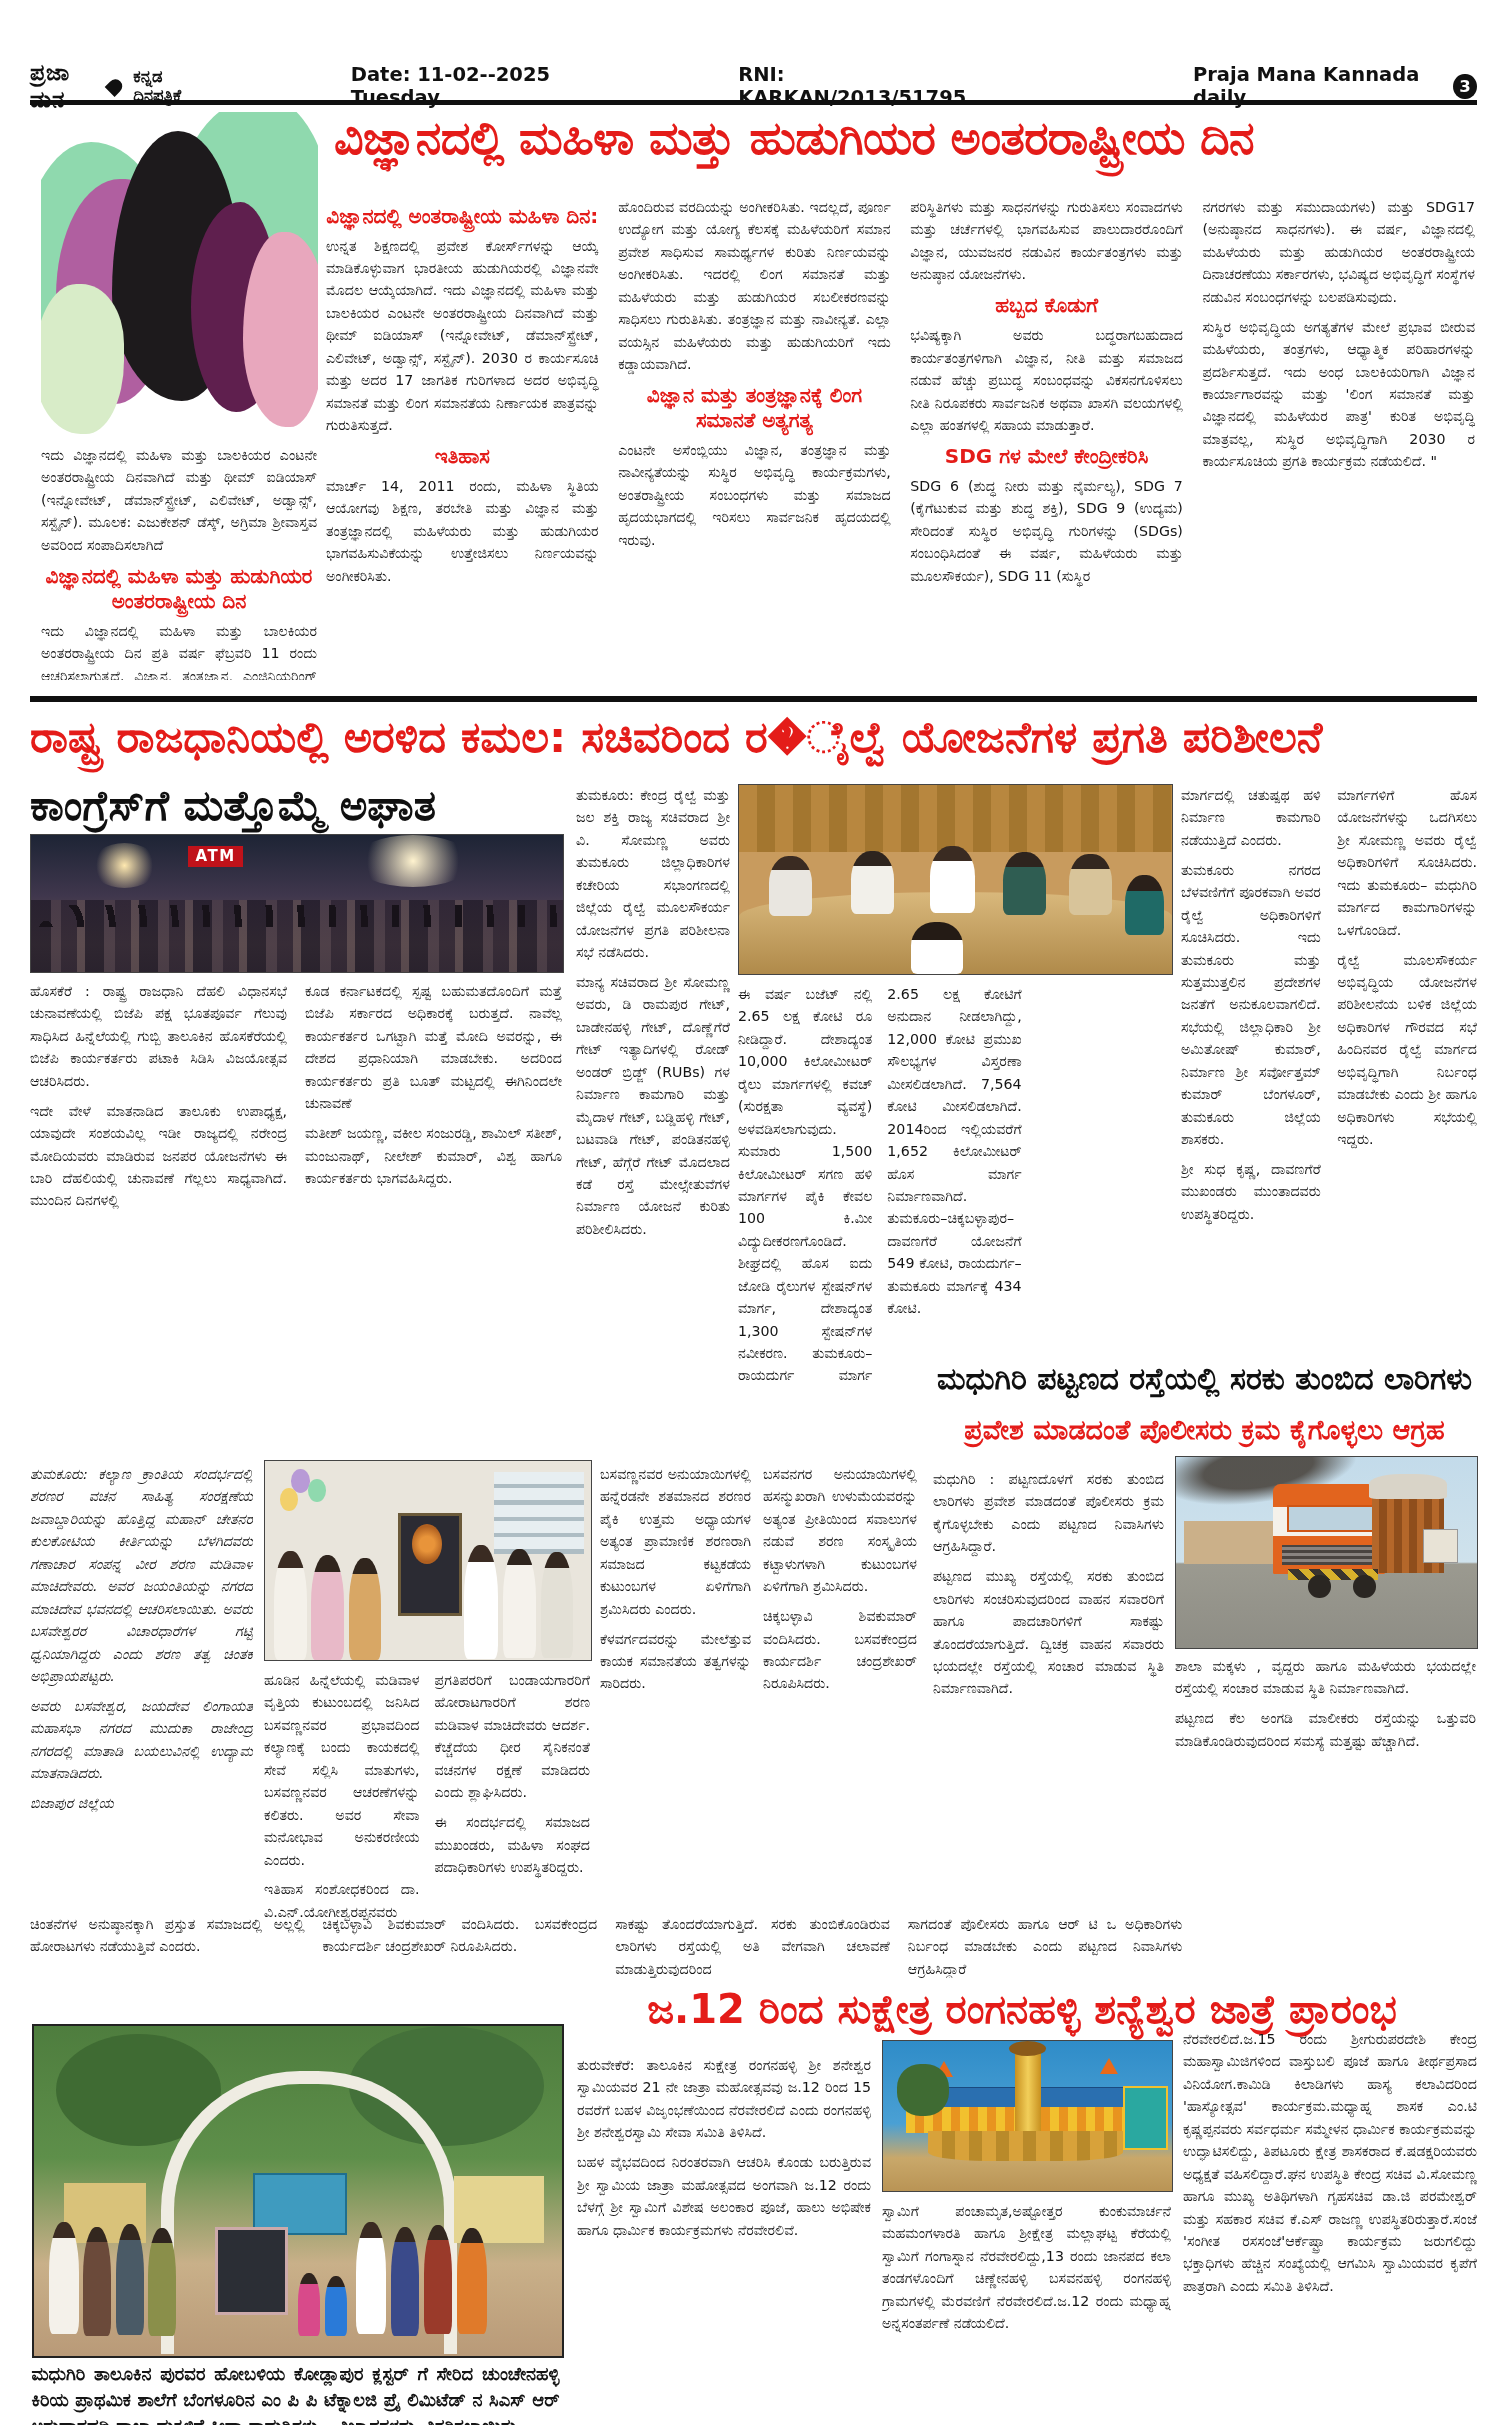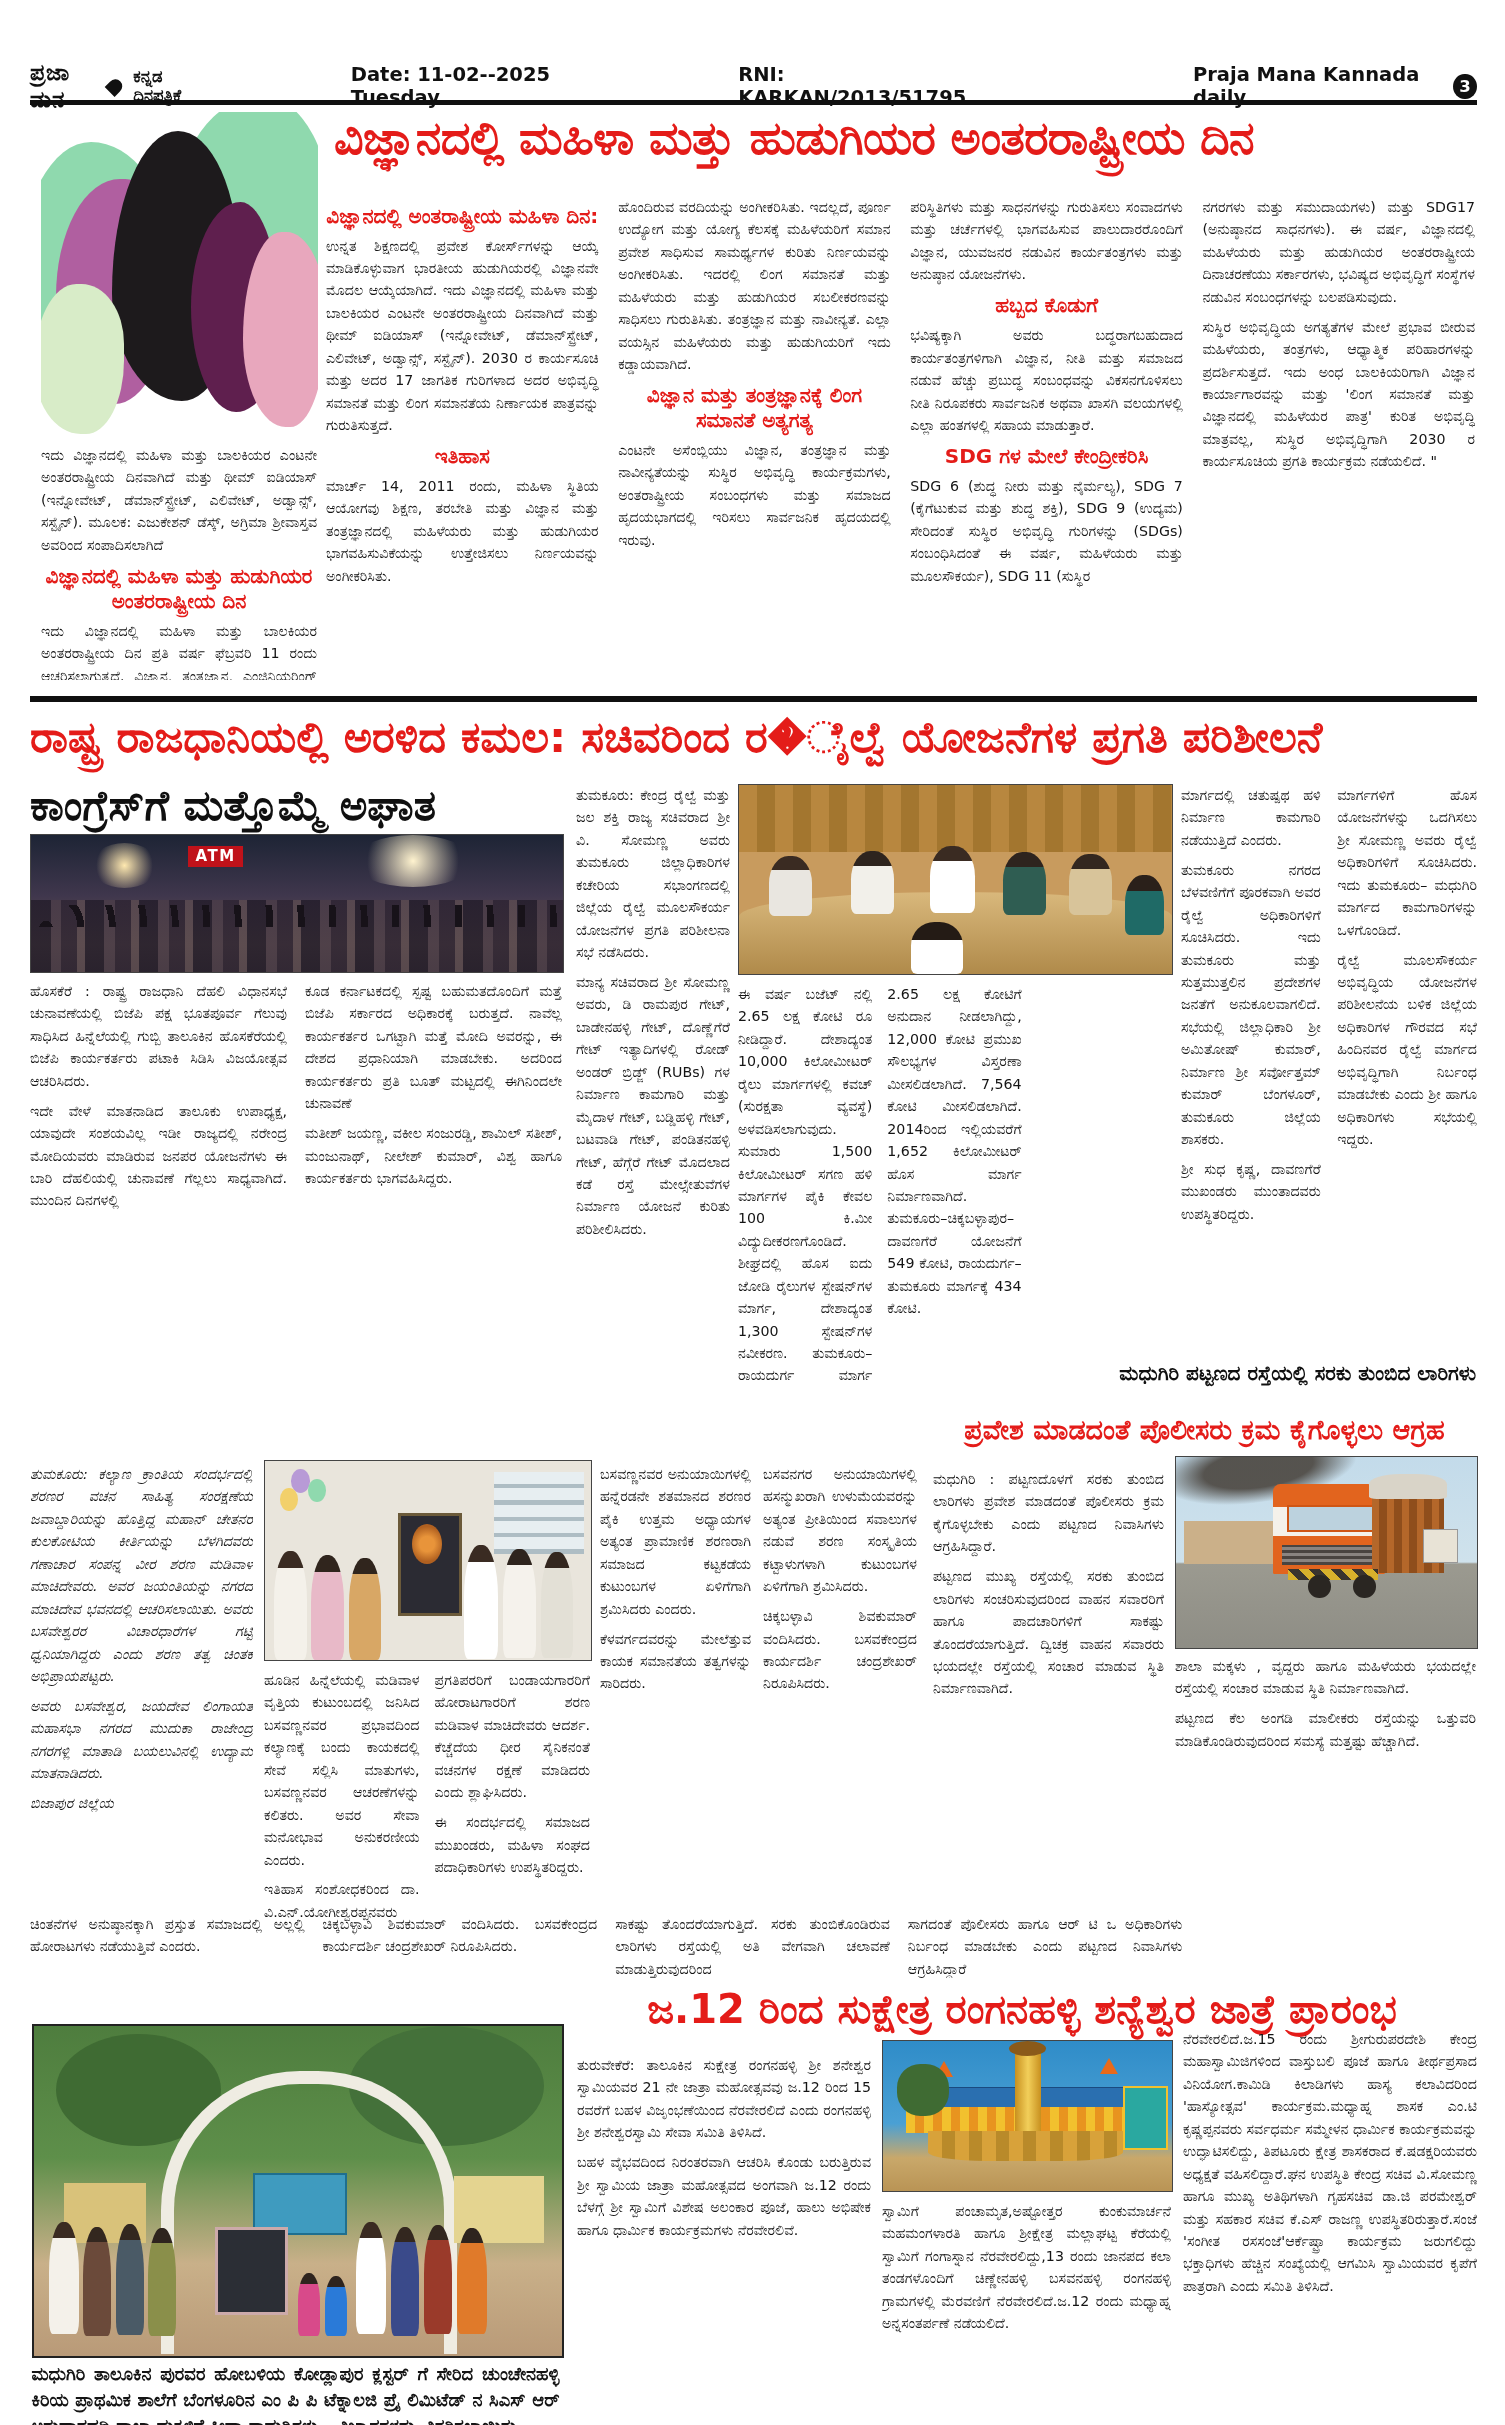--- a/index.html
+++ b/index.html
@@ -140,21 +140,21 @@
         <p class="para">ಶ್ರೀ ಸುಧ ಕೃಷ್ಣ, ದಾವಣಗೆರೆ ಮುಖಂಡರು ಮುಂತಾದವರು ಉಪಸ್ಥಿತರಿದ್ದರು.</p>
       </div>
     <div class="tcol">
         <p class="para">ಮಾರ್ಗಗಳಿಗೆ ಹೊಸ ಯೋಜನೆಗಳನ್ನು ಒದಗಿಸಲು ಶ್ರೀ ಸೋಮಣ್ಣ ಅವರು ರೈಲ್ವೆ ಅಧಿಕಾರಿಗಳಿಗೆ ಸೂಚಿಸಿದರು. ಇದು ತುಮಕೂರು– ಮಧುಗಿರಿ ಮಾರ್ಗದ ಕಾಮಗಾರಿಗಳನ್ನು ಒಳಗೊಂಡಿದೆ.</p>
         <p class="para">ರೈಲ್ವೆ ಮೂಲಸೌಕರ್ಯ ಅಭಿವೃದ್ಧಿಯ ಯೋಜನೆಗಳ ಪರಿಶೀಲನೆಯ ಬಳಿಕ ಜಿಲ್ಲೆಯ ಅಧಿಕಾರಿಗಳ ಗೌರವದ ಸಭೆ ಹಿಂದಿನವರ ರೈಲ್ವೆ ಮಾರ್ಗದ ಅಭಿವೃದ್ಧಿಗಾಗಿ ನಿರ್ಬಂಧ ಮಾಡಬೇಕು ಎಂದು ಶ್ರೀ ಹಾಗೂ ಅಧಿಕಾರಿಗಳು ಸಭೆಯಲ್ಲಿ ಇದ್ದರು.</p>
       </div>
   </div>
 
   <div class="abs tcol" style="left:30px;top:1463px;width:223px;height:456px;font-style:italic;">
       <p class="para">ತುಮಕೂರು: ಕಲ್ಯಾಣ ಕ್ರಾಂತಿಯ ಸಂದರ್ಭದಲ್ಲಿ ಶರಣರ ವಚನ ಸಾಹಿತ್ಯ ಸಂರಕ್ಷಣೆಯ ಜವಾಬ್ದಾರಿಯನ್ನು ಹೊತ್ತಿದ್ದ ಮಹಾನ್ ಚೇತನರ ಕುಲಕೋಟಿಯ ಕೀರ್ತಿಯನ್ನು ಬೆಳಗಿದವರು ಗಣಾಚಾರ ಸಂಪನ್ನ ವೀರ ಶರಣ ಮಡಿವಾಳ ಮಾಚಿದೇವರು. ಅವರ ಜಯಂತಿಯನ್ನು ನಗರದ ಮಾಚಿದೇವ ಭವನದಲ್ಲಿ ಆಚರಿಸಲಾಯಿತು. ಅವರು ಬಸವೇಶ್ವರರ ವಿಚಾರಧಾರೆಗಳ ಗಟ್ಟಿ ಧ್ವನಿಯಾಗಿದ್ದರು ಎಂದು ಶರಣ ತತ್ವ ಚಿಂತಕ ಅಭಿಪ್ರಾಯಪಟ್ಟರು.</p>
-      <p class="para">ಅವರು ಬಸವೇಶ್ವರ, ಜಯದೇವ ಲಿಂಗಾಯತ ಮಹಾಸಭಾ ನಗರದ ಮುದುಕಾ ರಾಜೇಂದ್ರ ನಗರಗಳ್ಲಿ ಮಾತಾಡಿ ಬಯಲುವಿನಲ್ಲಿ ಉದ್ಯಾಮ ಮಾತನಾಡಿದರು.</p>
+      <p class="para">ಅವರು ಬಸವೇಶ್ವರ, ಜಯದೇವ ಲಿಂಗಾಯತ ಮಹಾಸಭಾ ನಗರದ ಮುದುಕಾ ರಾಜೇಂದ್ರ ನಗರದಲ್ಲಿ ಮಾತಾಡಿ ಬಯಲುವಿನಲ್ಲಿ ಉದ್ಯಾಮ ಮಾತನಾಡಿದರು.</p>
       <p class="para">ಬಿಜಾಪುರ ಜಿಲ್ಲೆಯ</p>
     </div>
 
   <div class="photo" style="left:264px;top:1460px;width:326px;height:199px;background:#e9e5dc;">
     <div class="abs" style="right:7.5px;top:10.5px;width:90px;height:82px;background:repeating-linear-gradient(0deg,#aebdc4 0 4.5px,#e7eef1 4.5px 16.5px),repeating-linear-gradient(90deg,rgba(130,150,160,.7) 0 3.7px,rgba(0,0,0,0) 3.7px 22.5px);"></div>
     <div class="blob" style="left:25.5px;top:7.5px;width:19.5px;height:24px;background:#b89ad6;"></div>
     <div class="blob" style="left:43px;top:18px;width:18px;height:22.5px;background:#8fd9ae;"></div>
     <div class="blob" style="left:15px;top:27px;width:18px;height:22.5px;background:#f2d06b;"></div>
     <div class="abs" style="left:133px;top:52px;width:58px;height:97px;background:#2b2b33;border:3px solid #6b5a3a;"></div>
     <div class="blob" style="left:147px;top:63px;width:30px;height:40px;background:radial-gradient(circle,#e8943a 0 30%,#b06020 70%);border-radius:50%;"></div>
@@ -177,21 +177,21 @@
   </div>
   <div class="abs tcol" style="left:600px;top:1463px;width:151px;height:456px;">
       <p class="para">ಬಸವಣ್ಣನವರ ಅನುಯಾಯಿಗಳಲ್ಲಿ ಹನ್ನೆರಡನೇ ಶತಮಾನದ ಶರಣರ ಪೈಕಿ ಉತ್ತಮ ಅಧ್ಯಾಯಗಳ ಅತ್ಯಂತ ಪ್ರಾಮಾಣಿಕ ಶರಣರಾಗಿ ಸಮಾಜದ ಕಟ್ಟಕಡೆಯ ಕುಟುಂಬಗಳ ಏಳಿಗೆಗಾಗಿ ಶ್ರಮಿಸಿದರು ಎಂದರು.</p>
       <p class="para">ಕೆಳವರ್ಗದವರನ್ನು ಮೇಲೆತ್ತುವ ಕಾಯಕ ಸಮಾನತೆಯ ತತ್ವಗಳನ್ನು ಸಾರಿದರು.</p>
     </div>
   <div class="abs tcol" style="left:763px;top:1463px;width:154px;height:456px;">
       <p class="para">ಬಸವನಗರ ಅನುಯಾಯಿಗಳಲ್ಲಿ ಹಸನ್ಮುಖರಾಗಿ ಉಳುಮೆಯವರನ್ನು ಅತ್ಯಂತ ಪ್ರೀತಿಯಿಂದ ಸವಾಲುಗಳ ನಡುವೆ ಶರಣ ಸಂಸ್ಕೃತಿಯ ಕಟ್ಟಾಳುಗಳಾಗಿ ಕುಟುಂಬಗಳ ಏಳಿಗೆಗಾಗಿ ಶ್ರಮಿಸಿದರು.</p>
       <p class="para">ಚಿಕ್ಕಬಳ್ಳಾವಿ ಶಿವಕುಮಾರ್ ವಂದಿಸಿದರು. ಬಸವಕೇಂದ್ರದ ಕಾರ್ಯದರ್ಶಿ ಚಂದ್ರಶೇಖರ್ ನಿರೂಪಿಸಿದರು.</p>
     </div>
 
-  <div class="abs hl-black" style="left:933px;top:1363px;width:543px;font-size:20px;text-align:right;">ಮಧುಗಿರಿ ಪಟ್ಟಣದ ರಸ್ತೆಯಲ್ಲಿ ಸರಕು ತುಂಬಿದ ಲಾರಿಗಳು</div>
+  <div class="abs hl-black" style="left:933px;top:1363px;width:543px;font-size:30px;text-align:center;">ಮಧುಗಿರಿ ಪಟ್ಟಣದ ರಸ್ತೆಯಲ್ಲಿ ಸರಕು ತುಂಬಿದ ಲಾರಿಗಳು</div>
   <div class="abs hl-red" style="left:933px;top:1414px;width:543px;font-size:27px;text-align:center;line-height:1.15;">ಪ್ರವೇಶ ಮಾಡದಂತೆ ಪೊಲೀಸರು ಕ್ರಮ ಕೈಗೊಳ್ಳಲು ಆಗ್ರಹ</div>
   <div class="abs tcol" style="left:933px;top:1468px;width:231px;height:450px;">
       <p class="para">ಮಧುಗಿರಿ : ಪಟ್ಟಣದೊಳಗೆ ಸರಕು ತುಂಬಿದ ಲಾರಿಗಳು ಪ್ರವೇಶ ಮಾಡದಂತೆ ಪೊಲೀಸರು ಕ್ರಮ ಕೈಗೊಳ್ಳಬೇಕು ಎಂದು ಪಟ್ಟಣದ ನಿವಾಸಿಗಳು ಆಗ್ರಹಿಸಿದ್ದಾರೆ.</p>
       <p class="para">ಪಟ್ಟಣದ ಮುಖ್ಯ ರಸ್ತೆಯಲ್ಲಿ ಸರಕು ತುಂಬಿದ ಲಾರಿಗಳು ಸಂಚರಿಸುವುದರಿಂದ ವಾಹನ ಸವಾರರಿಗೆ ಹಾಗೂ ಪಾದಚಾರಿಗಳಿಗೆ ಸಾಕಷ್ಟು ತೊಂದರೆಯಾಗುತ್ತಿದೆ. ದ್ವಿಚಕ್ರ ವಾಹನ ಸವಾರರು ಭಯದಲ್ಲೇ ರಸ್ತೆಯಲ್ಲಿ ಸಂಚಾರ ಮಾಡುವ ಸ್ಥಿತಿ ನಿರ್ಮಾಣವಾಗಿದೆ.</p>
     </div>
 
   <div class="photo" style="left:1175px;top:1456px;width:301px;height:191px;background:linear-gradient(180deg,#c3dbea 0%,#cfe2ec 55%,#9b9a90 56%,#8e8d85 100%);">
     <div class="abs" style="left:-15px;top:-22.5px;width:195px;height:67px;background:radial-gradient(ellipse,#3a3128 0 40%,rgba(0,0,0,0) 72%);transform:rotate(-8deg);opacity:.8;"></div>
     <div class="abs" style="left:7.5px;top:64px;width:90px;height:43px;background:#cbb089;"></div>
     <div class="abs" style="left:97px;top:27px;width:112px;height:90px;background:linear-gradient(180deg,#e2641e 0 26%,#f4f1ea 26% 58%,#e2641e 58%);border-radius:7.5px 7.5px 1.5px 1.5px;"></div>

